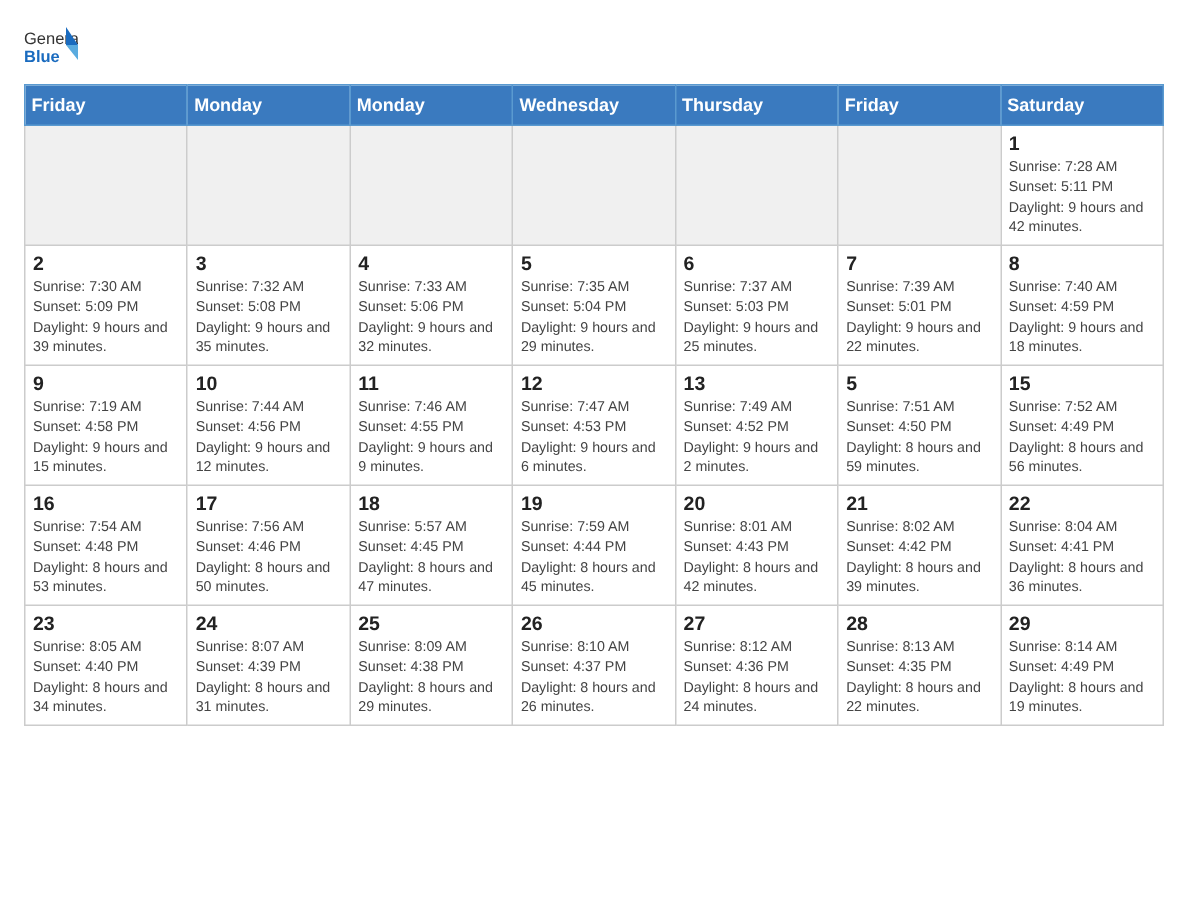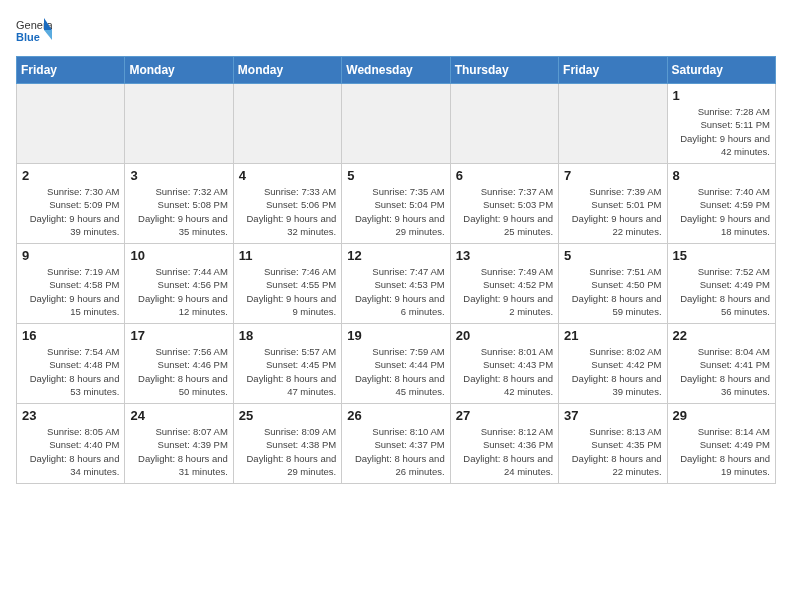--- a/index.html
+++ b/index.html
@@ -67,21 +67,20 @@
       font-size: 13px;
       font-weight: bold;
       color: #222;
       display: block;
       margin-bottom: 2px;
     }
     .day-info {
       font-size: 9.5px;
       line-height: 1.4;
       color: #444;
-      text-align: right;
     }
     .last-row td {
       height: 60px;
     }
   </style>
 </head>
 <body>
 
 <div class="header-section">
   <div class="logo-area">
@@ -309,21 +308,21 @@
 and 26 minutes.</div>
         </td>
         <td>
           <span class="day-number">27</span>
           <div class="day-info">Sunrise: 8:12 AM
 Sunset: 4:36 PM
 Daylight: 8 hours
 and 24 minutes.</div>
         </td>
         <td>
-          <span class="day-number">37</span>
+          <span class="day-number">28</span>
           <div class="day-info">Sunrise: 8:13 AM
 Sunset: 4:35 PM
 Daylight: 8 hours
 and 22 minutes.</div>
         </td>
         <td>
           <span class="day-number">29</span>
           <div class="day-info">Sunrise: 8:14 AM
 Sunset: 4:49 PM
 Daylight: 8 hours

